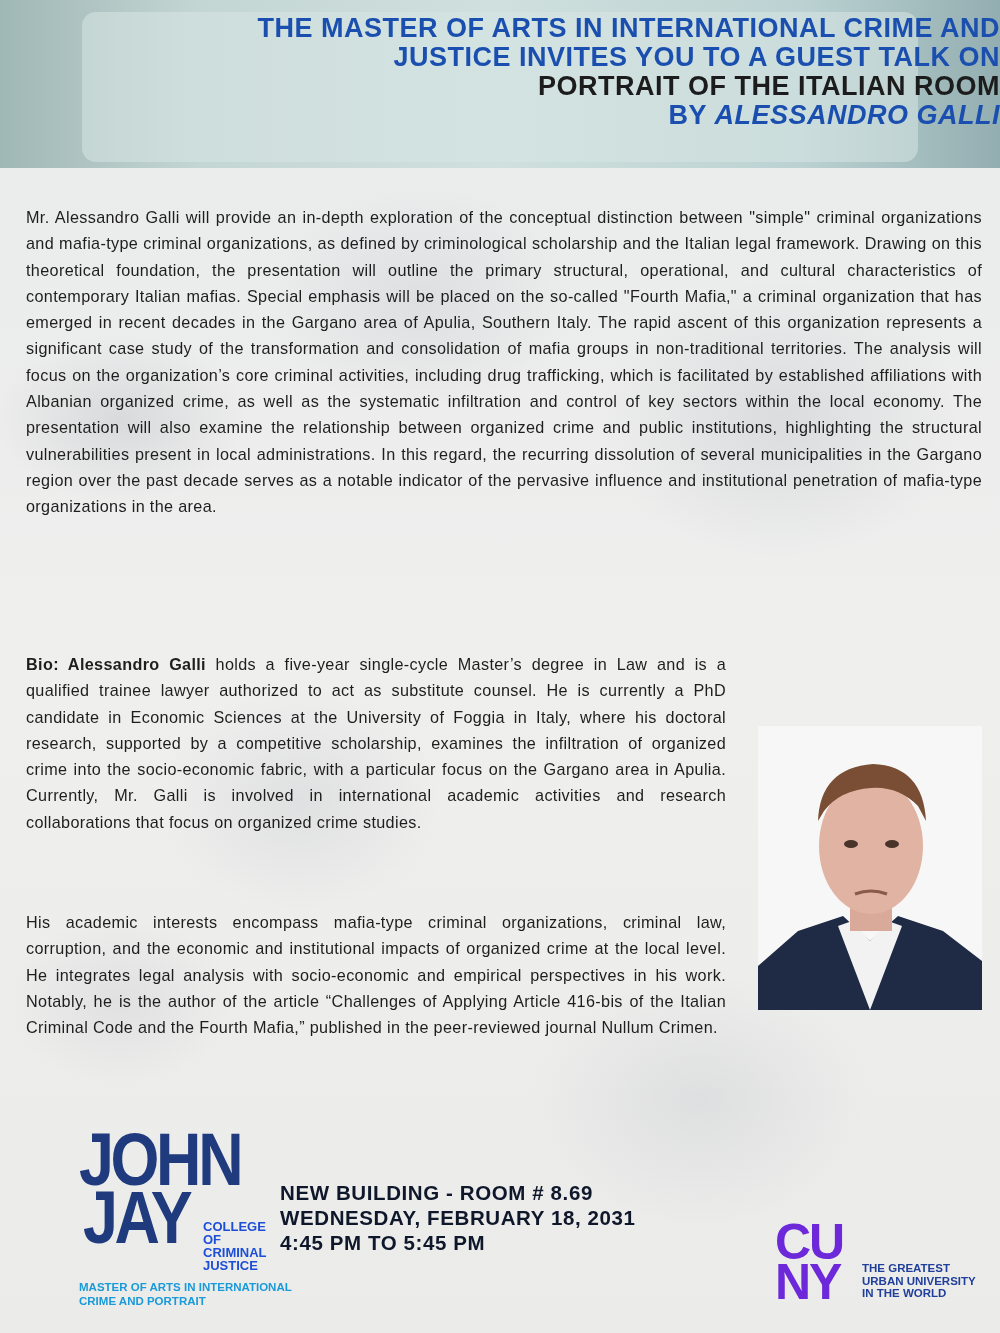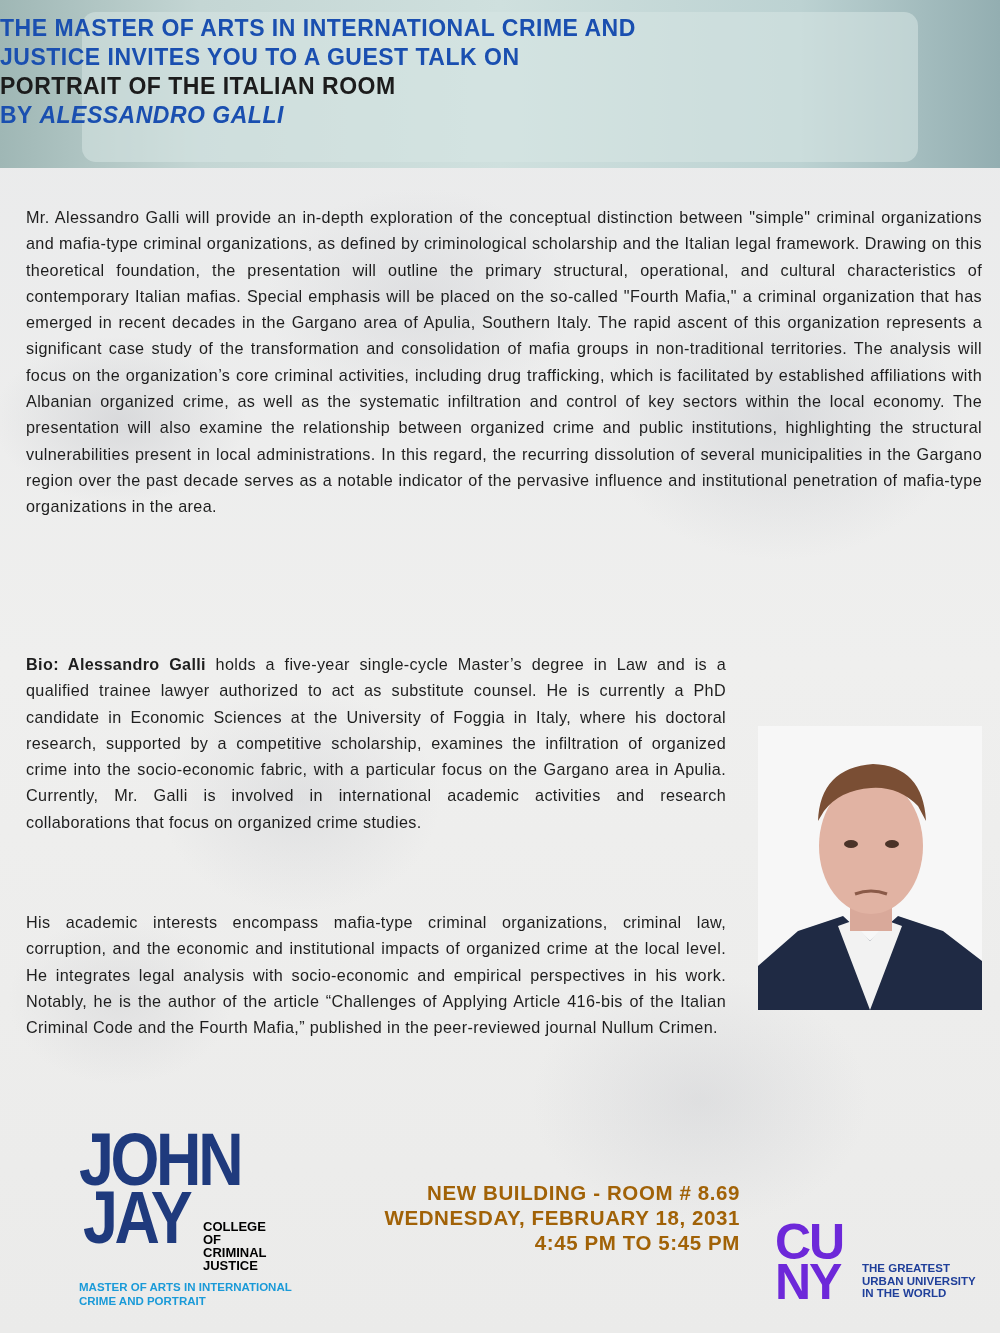--- a/index.html
+++ b/index.html
@@ -21,23 +21,23 @@
   }
   .header {
     position:absolute; left:0; top:0; width:1000px; height:168px;
     background: linear-gradient(90deg, #9fb7b5 0%, #c4d6d4 20%, #cfe0de 50%, #bcd2d2 80%, #93aeb1 100%);
   }
   .header-panel {
     position:absolute; left:82px; top:12px; width:836px; height:150px;
     background:rgba(215,230,228,0.55); border-radius:14px;
   }
   .header-text {
-    position:absolute; left:0; top:14px; width:1000px; text-align:left;
+    position:absolute; left:0; top:14px; width:1000px; text-align:right;
     font-family:"Liberation Sans", sans-serif; font-weight:bold;
-    font-size:23px; line-height:29px; letter-spacing:0.5px;
+    font-size:27px; line-height:29px; letter-spacing:0.5px;
   }
   .h-blue { color:#1a4fb0; }
   .h-dark { color:#1c1c1c; }
   .h-ital { font-style:italic; }
   .desc {
     position:absolute; left:26px; top:204px; width:956px;
     font-family:"Liberation Sans", sans-serif; font-size:16.2px; line-height:26.3px;
     color:#1e1e1e; text-align:justify; letter-spacing:0.35px;
   }
   .bio {
@@ -45,33 +45,33 @@
     font-family:"Liberation Sans", sans-serif; font-size:16.2px; line-height:26.3px;
     color:#1e1e1e; text-align:justify; letter-spacing:0.35px;
   }
   .bio b { font-weight:bold; }
   .bio2 { top:909px; }
   .photo {
     position:absolute; left:758px; top:726px; width:224px; height:284px;
     background:#f8f8f8; overflow:hidden;
   }
   .event {
-    position:absolute; left:280px; top:1180px; width:460px; text-align:right;
+    position:absolute; left:280px; top:1180px; width:460px; text-align:left;
     font-family:"Liberation Sans", sans-serif; font-weight:bold; font-size:20.5px; line-height:25px;
-    color:#a16207; letter-spacing:0.6px;
+    color:#0f172a; letter-spacing:0.6px;
   }
   .jj-logo { position:absolute; left:40px; top:1130px; width:200px; height:180px;margin-left:39px; }
   .jj-big {
     position:absolute; font-family:"Liberation Sans", sans-serif; font-weight:bold;
     color:#1f3a7d; font-size:74px; line-height:60px; letter-spacing:-4px;
     transform:scaleX(0.85); transform-origin:left top;
   }
   .jj-college {
     position:absolute; left:124px; top:90px; font-family:"Liberation Sans", sans-serif;
-    font-weight:bold; font-size:13px; line-height:13px; color:#000000;
+    font-weight:bold; font-size:13px; line-height:13px; color:#1d4ed8;
   }
   .jj-program {
     position:absolute; left:0; top:150px; font-family:"Liberation Sans", sans-serif;
     font-weight:bold; font-size:11.5px; line-height:14px; color:#1a9ad8; white-space:nowrap;
   }
   .cuny { position:absolute; left:775px; top:1222px; width:220px; height:90px; }
   .cuny-big {
     position:absolute; left:0; top:0; font-family:"Liberation Sans", sans-serif; font-weight:bold;
     color:#6d28d9; font-size:50px; line-height:40px; letter-spacing:-2px;
   }

